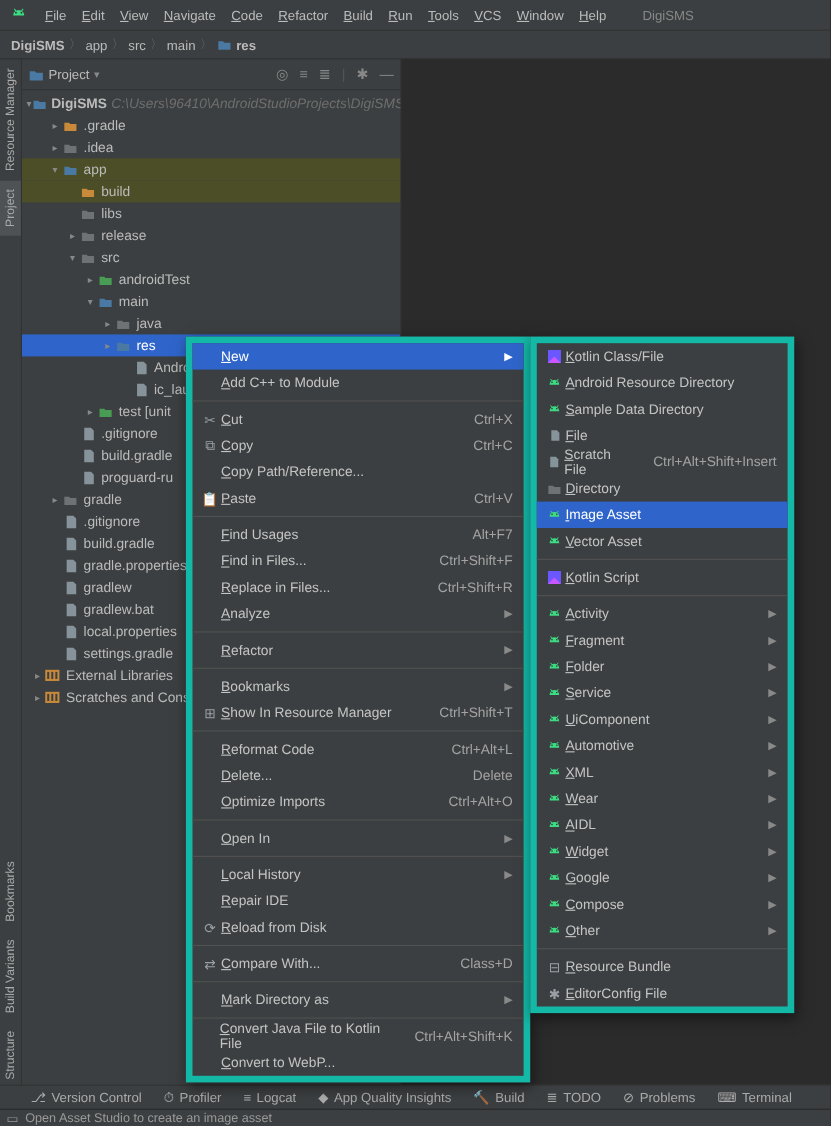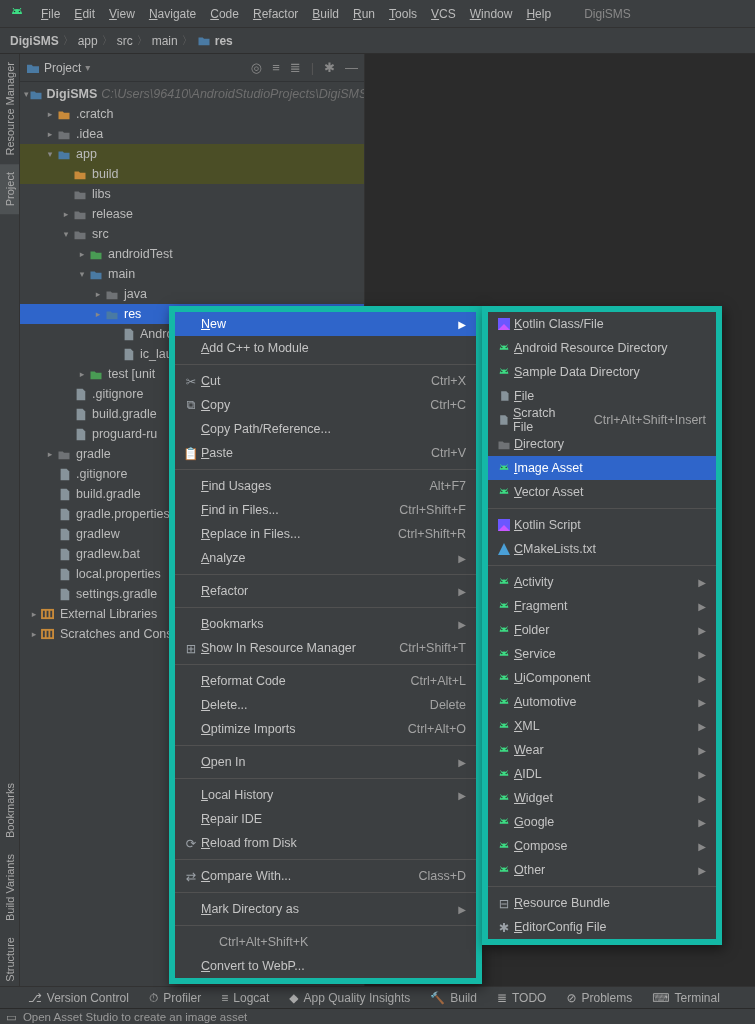--- a/index.html
+++ b/index.html
@@ -181,21 +181,21 @@
         <span class="label" style="font-weight:600">DigiSMS</span> 
         <span class="label-dim" style="margin-left:4px">C:\Users\96410\AndroidStudioProjects\DigiSMS</span>
       </div>
       <div class="tree-row" style="padding-left: 24px;">
         <span class="arrow">▸</span>
         <span class="icon">
           <svg width="14" height="11" viewBox="0 0 15 13">
             <use href="#folder" class="folder-orange"></use>
           </svg>
         </span>
-        <span class="label">.cratch</span>
+        <span class="label">.gradle</span>
       </div>
       <div class="tree-row" style="padding-left: 24px;">
         <span class="arrow">▸</span>
         <span class="icon">
           <svg width="14" height="11" viewBox="0 0 15 13">
             <use href="#folder" class="folder-gray"></use>
           </svg>
         </span>
         <span class="label">.idea</span>
       </div>
@@ -547,20 +547,21 @@
     </div>
     <div class="cm-sep"></div>
     <div class="cm-row">
       <span class="cm-icon"></span>
       <span class="cm-label"><span class="ul">M</span>ark Directory as</span>
       <span class="cm-sub">▶</span>
     </div>
     <div class="cm-sep"></div>
     <div class="cm-row">
       <span class="cm-icon"></span>
+      <span class="cm-label"><span class="ul">C</span>onvert Java File to Kotlin File</span>
       <span class="cm-accel">Ctrl+Alt+Shift+K</span>
     </div>
     <div class="cm-row">
       <span class="cm-icon"></span>
       <span class="cm-label"><span class="ul">C</span>onvert to WebP...</span>
     </div>
   </div>
 
 <div class="context-menu" id="cm2" style="left:482px; top:306px; width:240px;">
     <div class="cm-row">
@@ -629,28 +630,20 @@
       <span class="cm-label"><span class="ul">V</span>ector Asset</span>
     </div>
     <div class="cm-sep"></div>
     <div class="cm-row">
       <span class="cm-icon">
         <svg width="12" height="12" viewBox="0 0 14 14">
           <use href="#kt-ic"></use>
         </svg>
       </span>
       <span class="cm-label"><span class="ul">K</span>otlin Script</span>
-    </div>
-    <div class="cm-row">
-      <span class="cm-icon">
-        <svg width="12" height="12">
-          <polygon points="6,0 12,12 0,12" fill="#4aa0d8"></polygon>
-        </svg>
-      </span>
-      <span class="cm-label"><span class="ul">C</span>MakeLists.txt</span>
     </div>
     <div class="cm-sep"></div>
     <div class="cm-row">
       <span class="cm-icon">
         <svg width="14" height="12" viewBox="0 0 16 12">
           <use href="#android-head"></use>
         </svg>
       </span>
       <span class="cm-label"><span class="ul">A</span>ctivity</span>
       <span class="cm-sub">▶</span>

